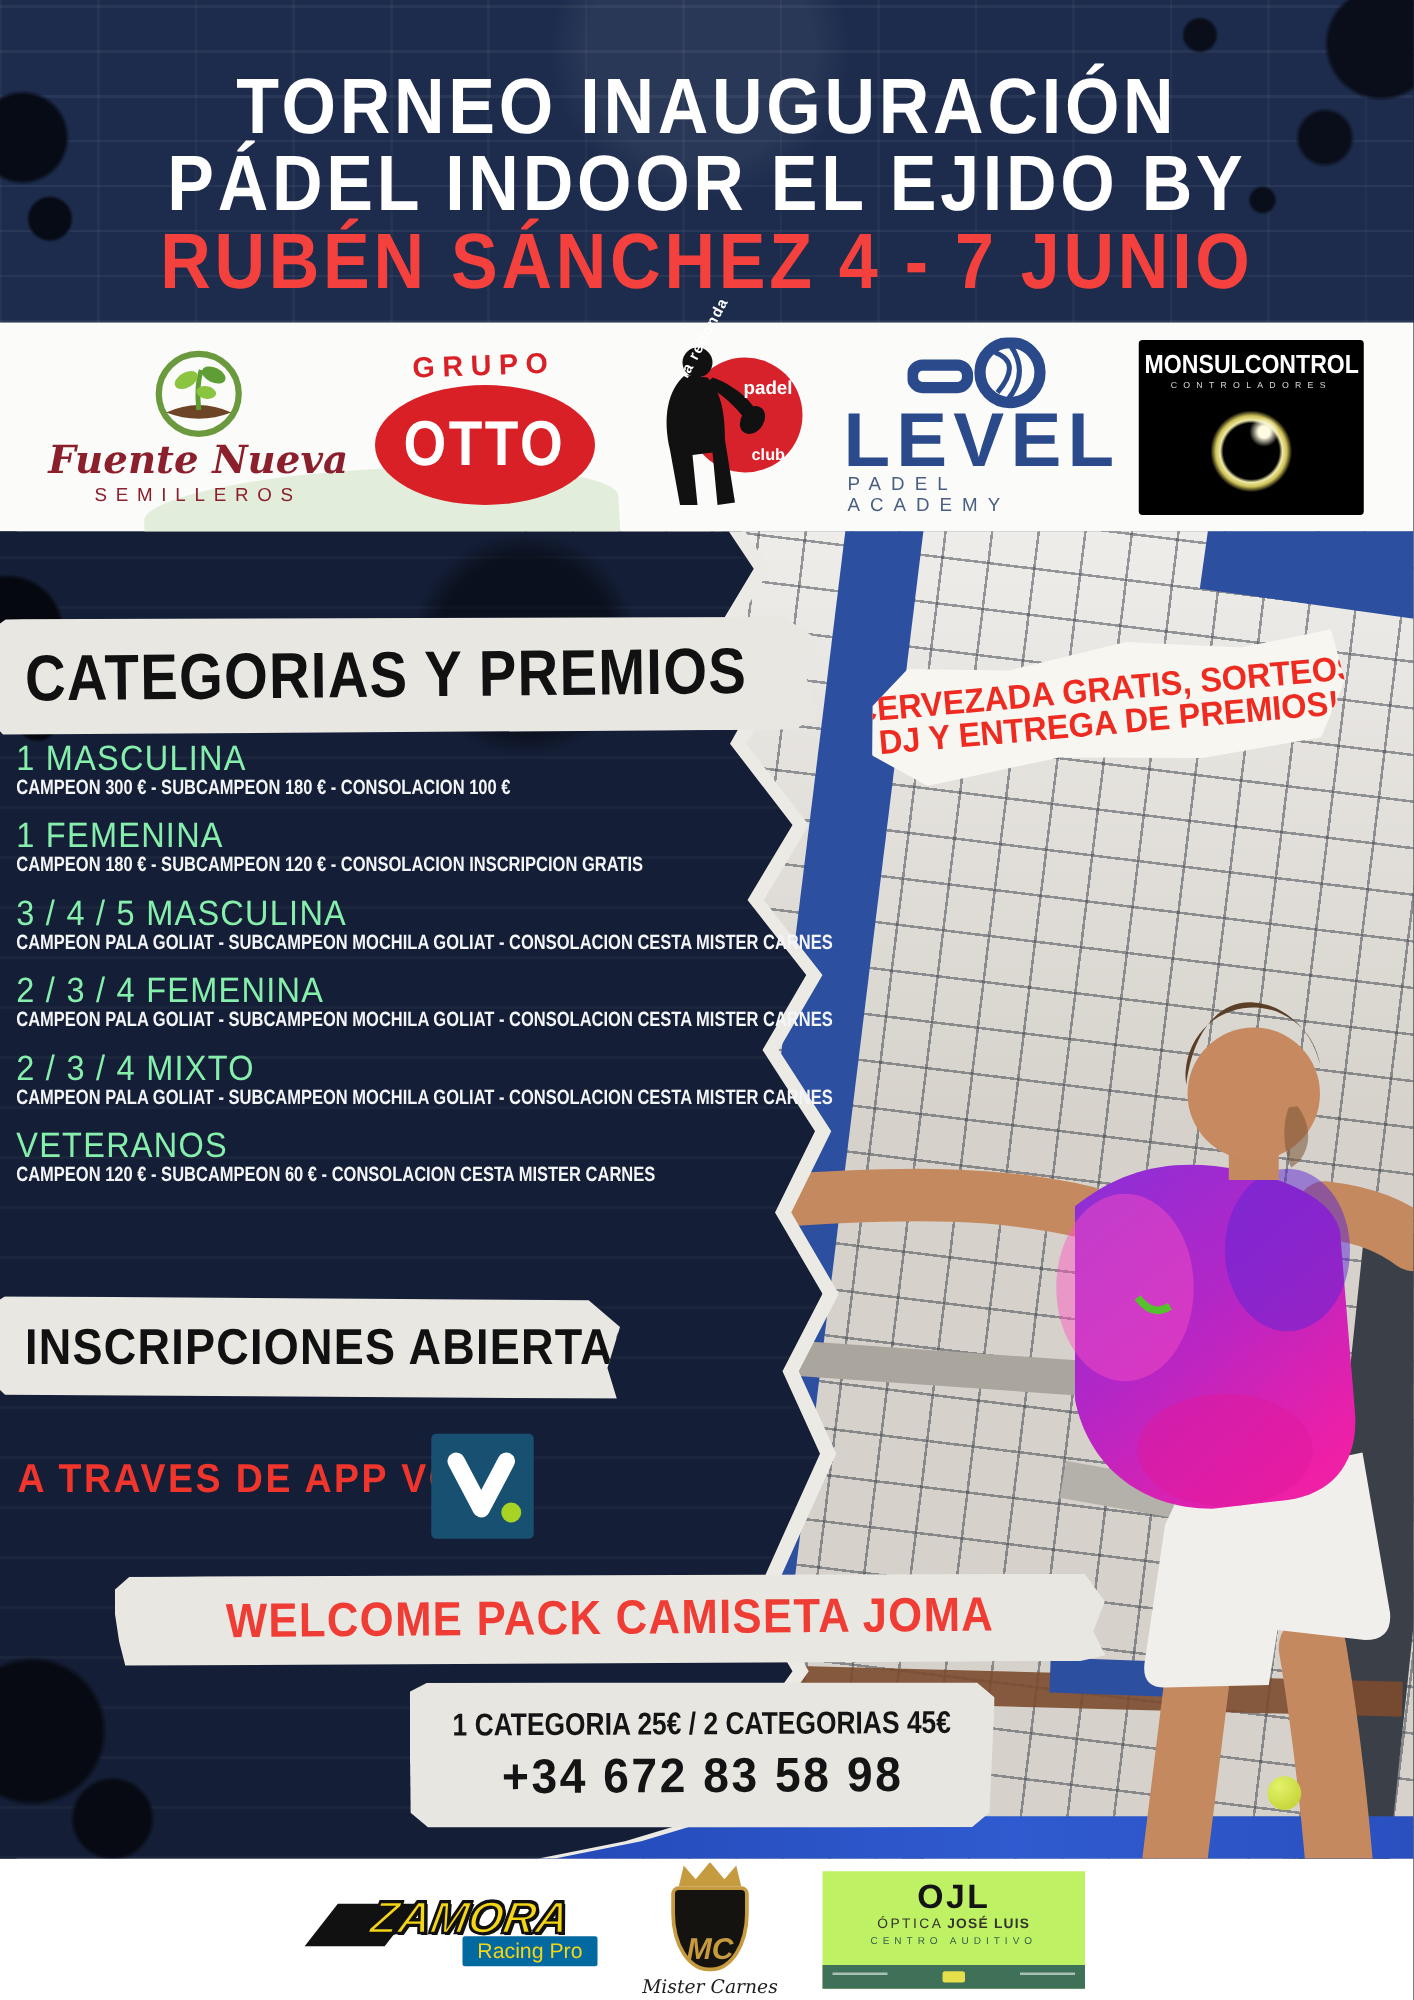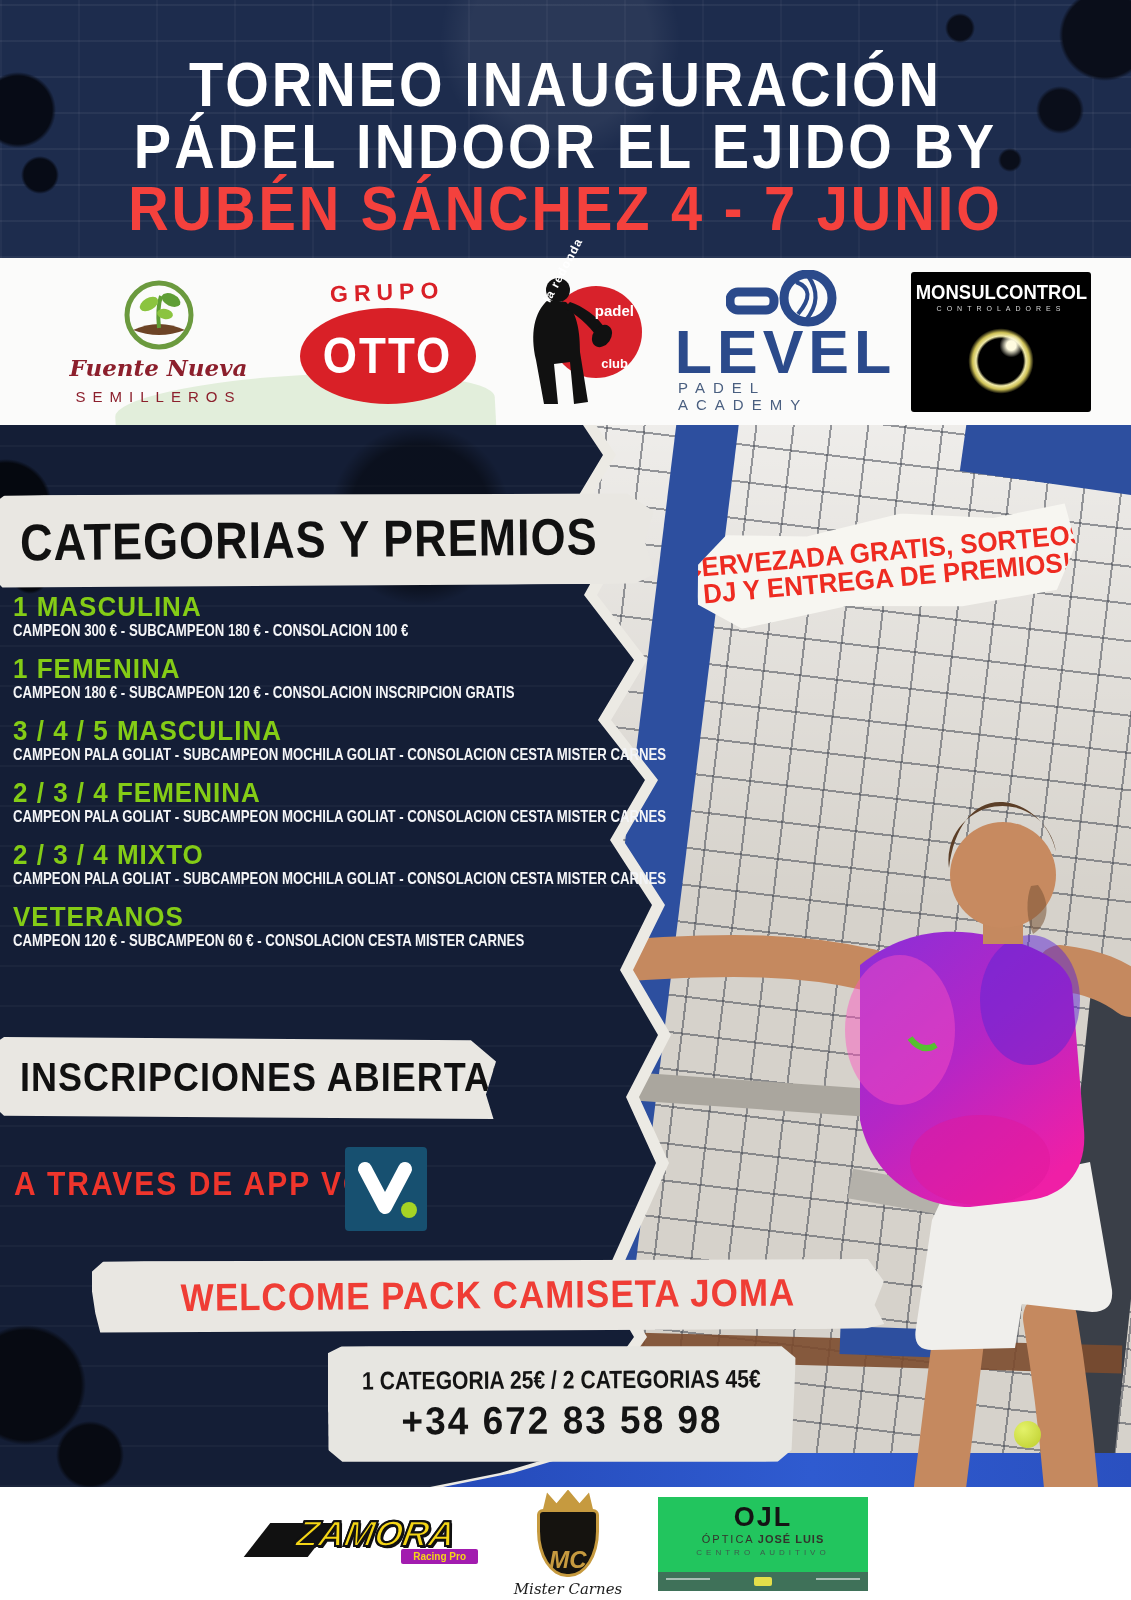--- a/index.html
+++ b/index.html
@@ -29,21 +29,21 @@
   
   .band-top{position:absolute;left:0;top:258px;width:1131px;height:167px;background:#fbfbfa;
             display:flex;align-items:center;justify-content:center;gap:34px;}
   .leaf-mark{position:absolute;left:115px;bottom:-14px;width:380px;height:64px;background:#e2eedb;
              border-radius:50% 50% 0 0;transform:rotate(-3deg);}
   .logo-box{position:relative;display:flex;flex-direction:column;align-items:center;justify-content:center;}
 
   
   .fn{width:205px;height:156px;}
   .fn .script{font-family:"DejaVu Serif",serif;font-style:italic;font-weight:bold;
-              color:#8c1f2c;font-size:23px;line-height:32px;white-space:nowrap;}
+              color:#8c1f2c;font-size:31px;line-height:32px;white-space:nowrap;}
   .fn .sub{color:#8c1f2c;font-size:15px;letter-spacing:7px;margin-top:4px;}
 
   
   .otto{width:185px;height:156px;}
   .otto .grupo{color:#d92027;font-weight:900;font-size:23px;letter-spacing:6px;transform:rotate(-2deg);}
   .otto .oval{width:176px;height:96px;background:#d92027;border-radius:50%;display:flex;
               align-items:center;justify-content:center;margin-top:2px;}
   .otto .oval span{color:#fff;font-weight:900;font-size:44px;letter-spacing:2px;transform:scaleY(1.15);}
 
   
@@ -128,21 +128,21 @@
   .strip-ins span{color:#111;font-weight:900;font-size:36px;letter-spacing:1px;
     transform:scaleY(1.12);transform-origin:left center;padding-left:26px;white-space:nowrap;}
   .strip-welcome{left:92px;top:833px;width:792px;height:74px;transform:rotate(-.5deg);justify-content:center;
     clip-path:polygon(0 14%,1.5% 0,98% 6%,100% 36%,98.8% 68%,100% 94%,97.5% 100%,1% 96%,.4% 70%,0 40%);}
   .strip-welcome span{color:#ef3d35;font-weight:900;font-size:35px;letter-spacing:1px;
     transform:scaleY(1.1);white-space:nowrap;}
 
   
   .cats{position:absolute;left:13px;top:168px;width:650px;z-index:5;}
   .cat{margin-bottom:14px;}
-  .cat .ct{color:#84cc16;font-weight:700;font-size:26px;line-height:27px;letter-spacing:1px;}
+  .cat .ct{color:#86efac;font-weight:400;font-size:26px;line-height:27px;letter-spacing:1px;}
   .cat .ct span{display:inline-block;transform:scaleY(1.08);transform-origin:left center;}
   .cat .cd{color:#f4f5f7;font-weight:900;font-size:16.5px;line-height:21px;}
   .cat .cd span{display:inline-block;transform:scaleX(.8);transform-origin:left center;white-space:nowrap;}
 
   
   .app-line{position:absolute;left:14px;top:742px;z-index:5;color:#ef352c;font-weight:900;
             font-size:30px;letter-spacing:2px;white-space:nowrap;}
   .app-line span{display:inline-block;transform:scaleY(1.08);transform-origin:left center;}
   .vola{position:absolute;left:345px;top:722px;width:82px;height:84px;background:#175070;z-index:5;
         border-radius:4px;}
@@ -157,32 +157,32 @@
   
   .band-bottom{position:absolute;left:0;top:1487px;width:1131px;height:113px;background:#ffffff;
                display:flex;align-items:center;justify-content:center;gap:42px;}
   
   .zamora{position:relative;width:215px;height:70px;}
   .zamora .slash{position:absolute;left:-6px;top:14px;width:64px;height:34px;background:#111;
                  transform:skewX(-38deg);}
   .zamora .zt{position:absolute;left:34px;top:4px;font-style:italic;font-weight:900;font-size:36px;
       color:#f5d616;transform:skewX(-10deg);-webkit-text-stroke:2px #111;
       text-shadow:2px 2px 0 #111,-1px -1px 0 #111,1px -1px 0 #111,-1px 1px 0 #111;white-space:nowrap;}
-  .zamora .rp{position:absolute;right:0;top:40px;background:#a21caf;color:#f5d616;font-weight:bold;
-      font-size:10px;padding:2px 12px;border-radius:2px;}
+  .zamora .rp{position:absolute;right:0;top:40px;background:#0369a1;color:#f5d616;font-weight:normal;
+      font-size:17px;padding:2px 12px;border-radius:2px;}
   
   .mc{width:96px;height:108px;}
   .mc .crown{width:50px;height:20px;background:#c69a3f;
       clip-path:polygon(0 100%,8% 15%,27% 70%,50% 0,73% 70%,92% 15%,100% 100%);}
   .mc .shield{width:56px;height:62px;background:#15130f;border:3px solid #c69a3f;
       border-radius:6px 6px 48% 48%/6px 6px 68% 68%;display:flex;align-items:flex-end;justify-content:center;}
   .mc .shield span{color:#c69a3f;font-weight:900;font-size:24px;font-style:italic;}
   .mc .script{font-family:"DejaVu Serif",serif;font-style:italic;font-size:15px;color:#1c1c1c;margin-top:3px;white-space:nowrap;text-align:center;}
   
-  .ojl{position:relative;width:210px;height:94px;background:#22c55e;display:flex;flex-direction:column;
+  .ojl{position:relative;width:210px;height:94px;background:#bef264;display:flex;flex-direction:column;
        align-items:center;padding-top:6px;box-sizing:border-box;}
   .ojl .mark{font-size:27px;color:#141414;font-weight:600;letter-spacing:2px;line-height:28px;}
   .ojl .l1{font-size:11px;color:#33332c;margin-top:2px;white-space:nowrap;}
   .ojl .l1 .light{letter-spacing:2px;font-weight:normal;}
   .ojl .l1 .bold{font-weight:900;letter-spacing:1px;}
   .ojl .l2{font-size:8px;letter-spacing:4px;color:#3c5c4c;margin-top:3px;}
   .ojl .greenbar{position:absolute;left:0;bottom:0;width:100%;height:19px;background:#3f7159;}
   .ojl .greenbar i{position:absolute;top:6px;height:2px;background:rgba(255,255,255,.55);}
   .ojl .greenbar i.a{left:8px;width:44px;}
   .ojl .greenbar i.b{right:8px;width:44px;}

